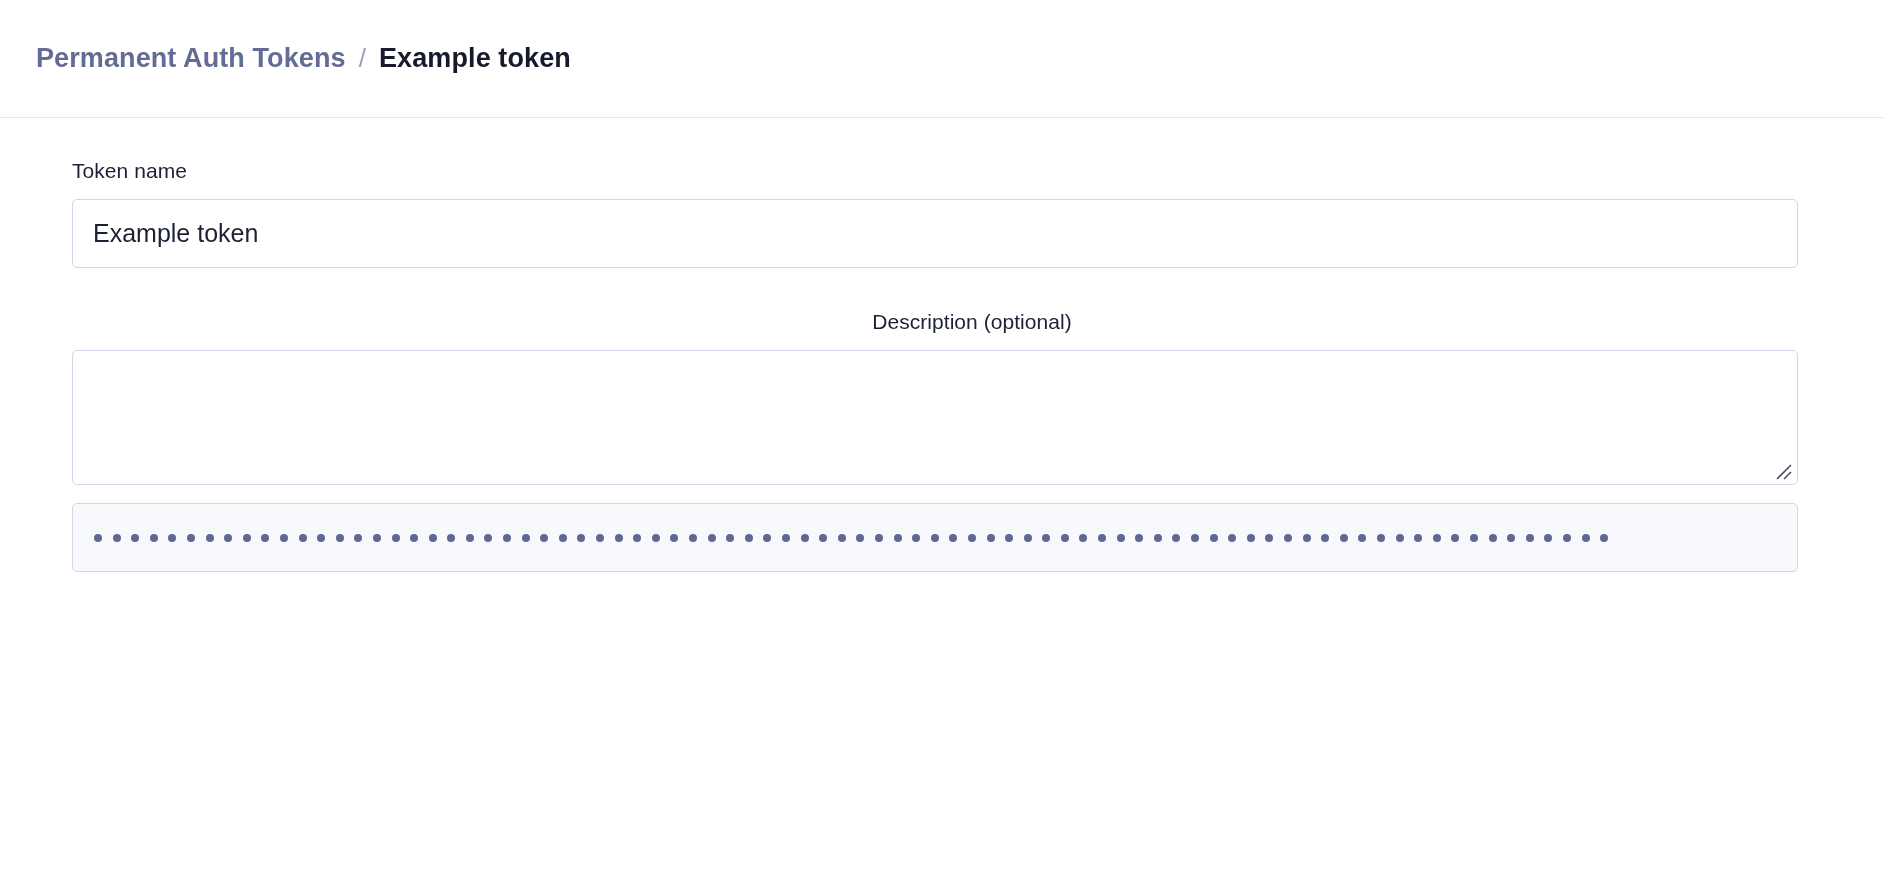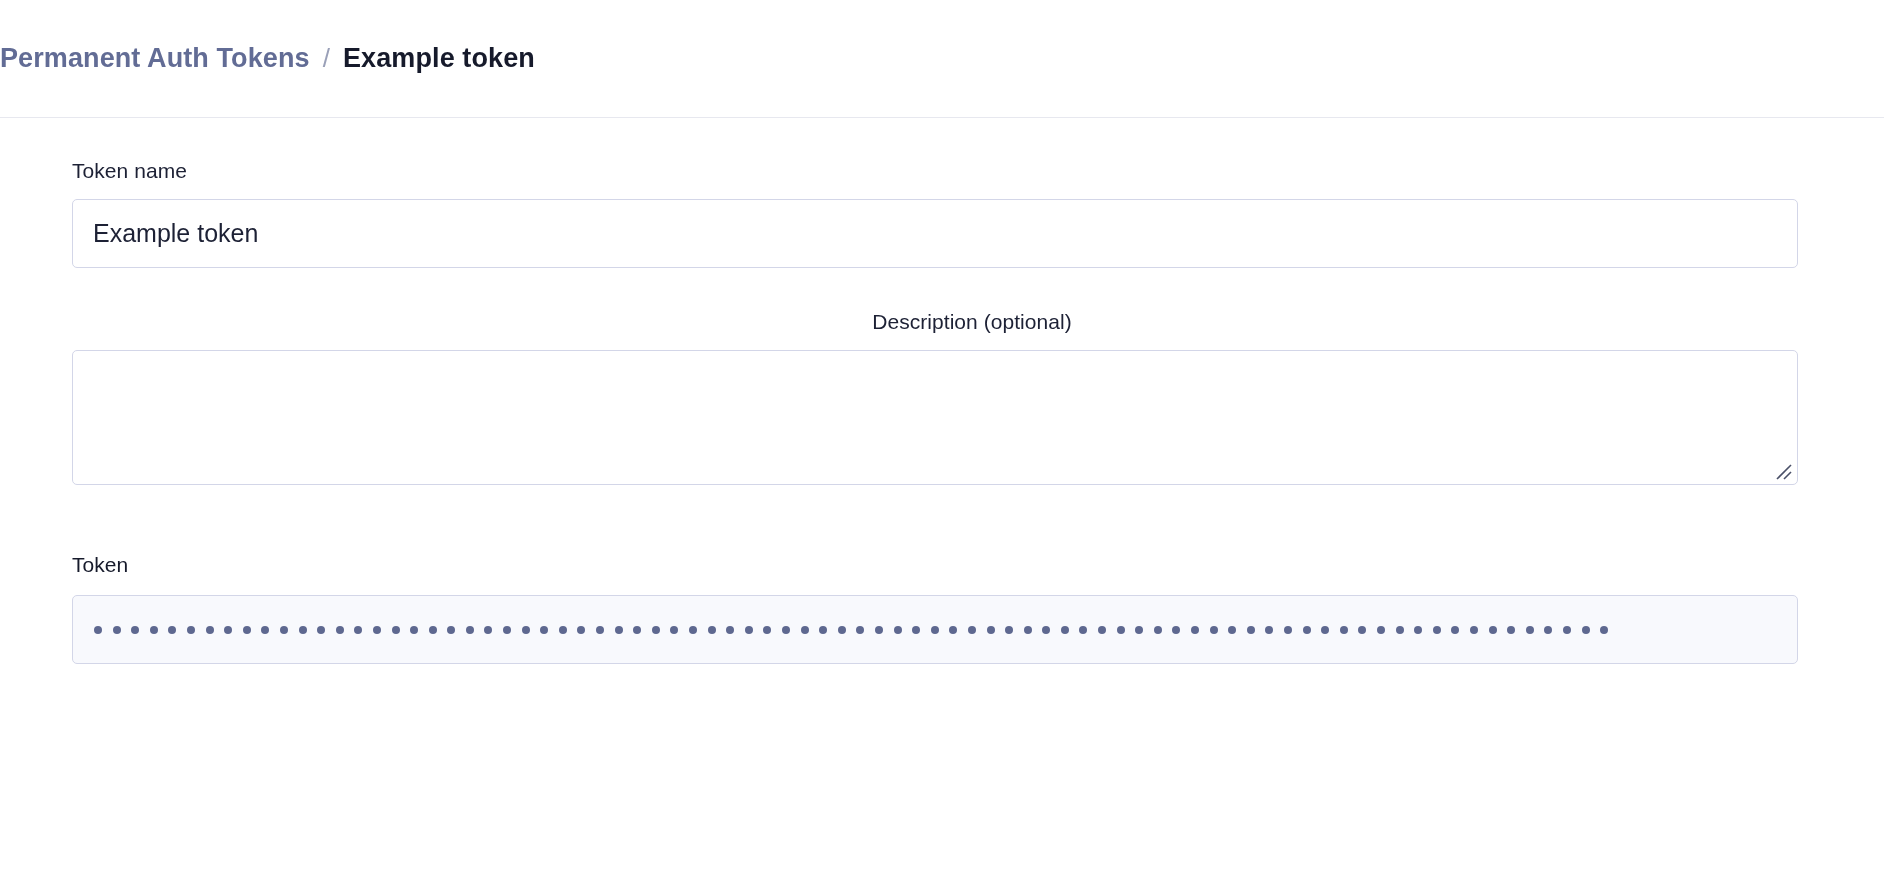--- a/index.html
+++ b/index.html
@@ -20,20 +20,21 @@
     overflow: hidden;
     background: #ffffff;
   }
 
   
   .header {
     height: 118px;
     border-bottom: 1px solid #e7e8ef;
     display: flex;
     align-items: center;
+    padding-left: 36px;
   }
   .breadcrumb {
     display: flex;
     align-items: baseline;
     font-size: 27px;
     letter-spacing: 0.1px;
   }
   .crumb-link {
     color: #626c95;
     font-weight: 700;
@@ -202,21 +203,20 @@
       <textarea class="text-area" placeholder="" style=""></textarea>
       <span class="resize-grip">
         <svg width="18" height="18" viewBox="0 0 18 18" aria-hidden="true">
           <line x1="2" y1="16" x2="16" y2="2" stroke="#4a5068" stroke-width="1.6"></line>
           <line x1="9" y1="16" x2="16" y2="9" stroke="#4a5068" stroke-width="1.6"></line>
         </svg>
       </span>
     </div>
 
 
-    <div class="field-label label-token strong">Token</div>
     <div class="token-field">
       <div class="dots">
           <span class="dot"></span>
           <span class="dot"></span>
           <span class="dot"></span>
           <span class="dot"></span>
           <span class="dot"></span>
           <span class="dot"></span>
           <span class="dot"></span>
           <span class="dot"></span>

